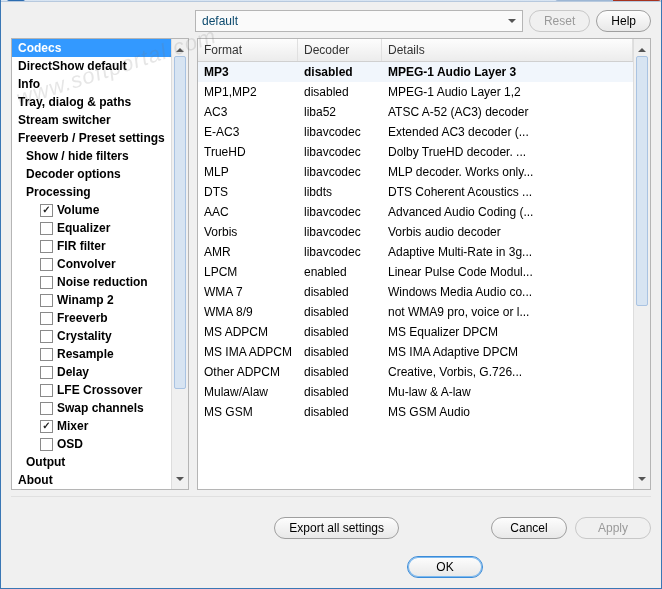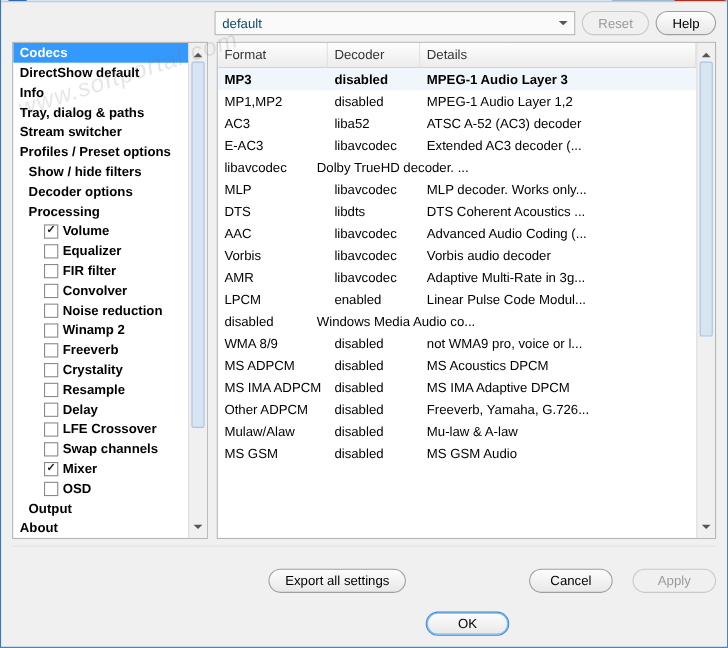--- a/index.html
+++ b/index.html
@@ -39,21 +39,21 @@
   .ghead .gc { padding:4px 6px; border-right:1px solid #e0e0e0; color:#333; }
   .gbody { flex:1; overflow:hidden;}
   .grow { display:flex; padding:1px 0; }
   .grow.sel { background:#f1f6fc;font-weight:bold; }
   .grow .gc { padding:2px 6px; white-space:nowrap; overflow:hidden; text-overflow:ellipsis; }
   .gc.c0{width:100px;flex:0 0 100px;} .gc.c1{width:84px;flex:0 0 84px;} .gc.c2{flex:1; min-width:0;}
   .right-scroll { width:17px; background:#f0f0f0; border-left:1px solid #ddd; display:flex; flex-direction:column;}
   .right-scroll .arr{height:17px;display:flex;align-items:center;justify-content:center;}
   .right-scroll .track{flex:1;position:relative;}
   .right-scroll .thumb{position:absolute;left:2px;right:2px;top:0;height:60%;background:#d7e4f2;border:1px solid #a9c3e2;border-radius:2px;}
-  .bottom { display:flex; justify-content:flex-end; gap:18px; padding-top:20px; border-top:1px solid #e0e0e0;}
+  .bottom { display:flex; justify-content:flex-end; gap:8px; padding-top:20px; border-top:1px solid #e0e0e0;}
   .bottom .spacer{flex:1;}
   .wm { position:absolute; left:0; top:50px; width:260px; height:120px; pointer-events:none; opacity:0.18; transform:rotate(-18deg); font-size:22px; color:#777; font-style:italic; letter-spacing:1px; text-align:center; z-index:5;}
   .tri { width:0;height:0;border:4px solid transparent;}
 </style>
 </head>
 <body>
 
 <div class="window">
 
   <div class="titlebar">
@@ -103,21 +103,21 @@
               <div class="node">
                 <span>Info</span>
               </div>
               <div class="node">
                 <span>Tray, dialog &amp; paths</span>
               </div>
               <div class="node">
                 <span>Stream switcher</span>
               </div>
               <div class="node">
-                <span>Profiles / Preset options</span>
+                <span>Freeverb / Preset settings</span>
               </div>
               <div class="node ind1">
                 <span>Show / hide filters</span>
               </div>
               <div class="node ind1">
                 <span>Decoder options</span>
               </div>
               <div class="node ind1">
                 <span>Processing</span>
               </div>
@@ -220,20 +220,21 @@
                 <div class="gc c0">AC3</div>
                 <div class="gc c1">liba52</div>
                 <div class="gc c2">ATSC A-52 (AC3) decoder</div>
               </div>
               <div class="grow">
                 <div class="gc c0">E-AC3</div>
                 <div class="gc c1">libavcodec</div>
                 <div class="gc c2">Extended AC3 decoder (...</div>
               </div>
               <div class="grow">
+                <div class="gc c0">TrueHD</div>
                 <div class="gc c1">libavcodec</div>
                 <div class="gc c2">Dolby TrueHD decoder. ...</div>
               </div>
               <div class="grow">
                 <div class="gc c0">MLP</div>
                 <div class="gc c1">libavcodec</div>
                 <div class="gc c2">MLP decoder. Works only...</div>
               </div>
               <div class="grow">
                 <div class="gc c0">DTS</div>
@@ -254,42 +255,43 @@
                 <div class="gc c0">AMR</div>
                 <div class="gc c1">libavcodec</div>
                 <div class="gc c2">Adaptive Multi-Rate in 3g...</div>
               </div>
               <div class="grow">
                 <div class="gc c0">LPCM</div>
                 <div class="gc c1">enabled</div>
                 <div class="gc c2">Linear Pulse Code Modul...</div>
               </div>
               <div class="grow">
+                <div class="gc c0">WMA 7</div>
                 <div class="gc c1">disabled</div>
                 <div class="gc c2">Windows Media Audio co...</div>
               </div>
               <div class="grow">
                 <div class="gc c0">WMA 8/9</div>
                 <div class="gc c1">disabled</div>
                 <div class="gc c2">not WMA9 pro, voice or l...</div>
               </div>
               <div class="grow">
                 <div class="gc c0">MS ADPCM</div>
                 <div class="gc c1">disabled</div>
-                <div class="gc c2">MS Acoustics DPCM</div>
+                <div class="gc c2">MS Equalizer DPCM</div>
               </div>
               <div class="grow">
                 <div class="gc c0">MS IMA ADPCM</div>
                 <div class="gc c1">disabled</div>
                 <div class="gc c2">MS IMA Adaptive DPCM</div>
               </div>
               <div class="grow">
                 <div class="gc c0">Other ADPCM</div>
                 <div class="gc c1">disabled</div>
-                <div class="gc c2">Freeverb, Yamaha, G.726...</div>
+                <div class="gc c2">Creative, Vorbis, G.726...</div>
               </div>
               <div class="grow">
                 <div class="gc c0">Mulaw/Alaw</div>
                 <div class="gc c1">disabled</div>
                 <div class="gc c2">Mu-law &amp; A-law</div>
               </div>
               <div class="grow">
                 <div class="gc c0">MS GSM</div>
                 <div class="gc c1">disabled</div>
                 <div class="gc c2">MS GSM Audio</div>

